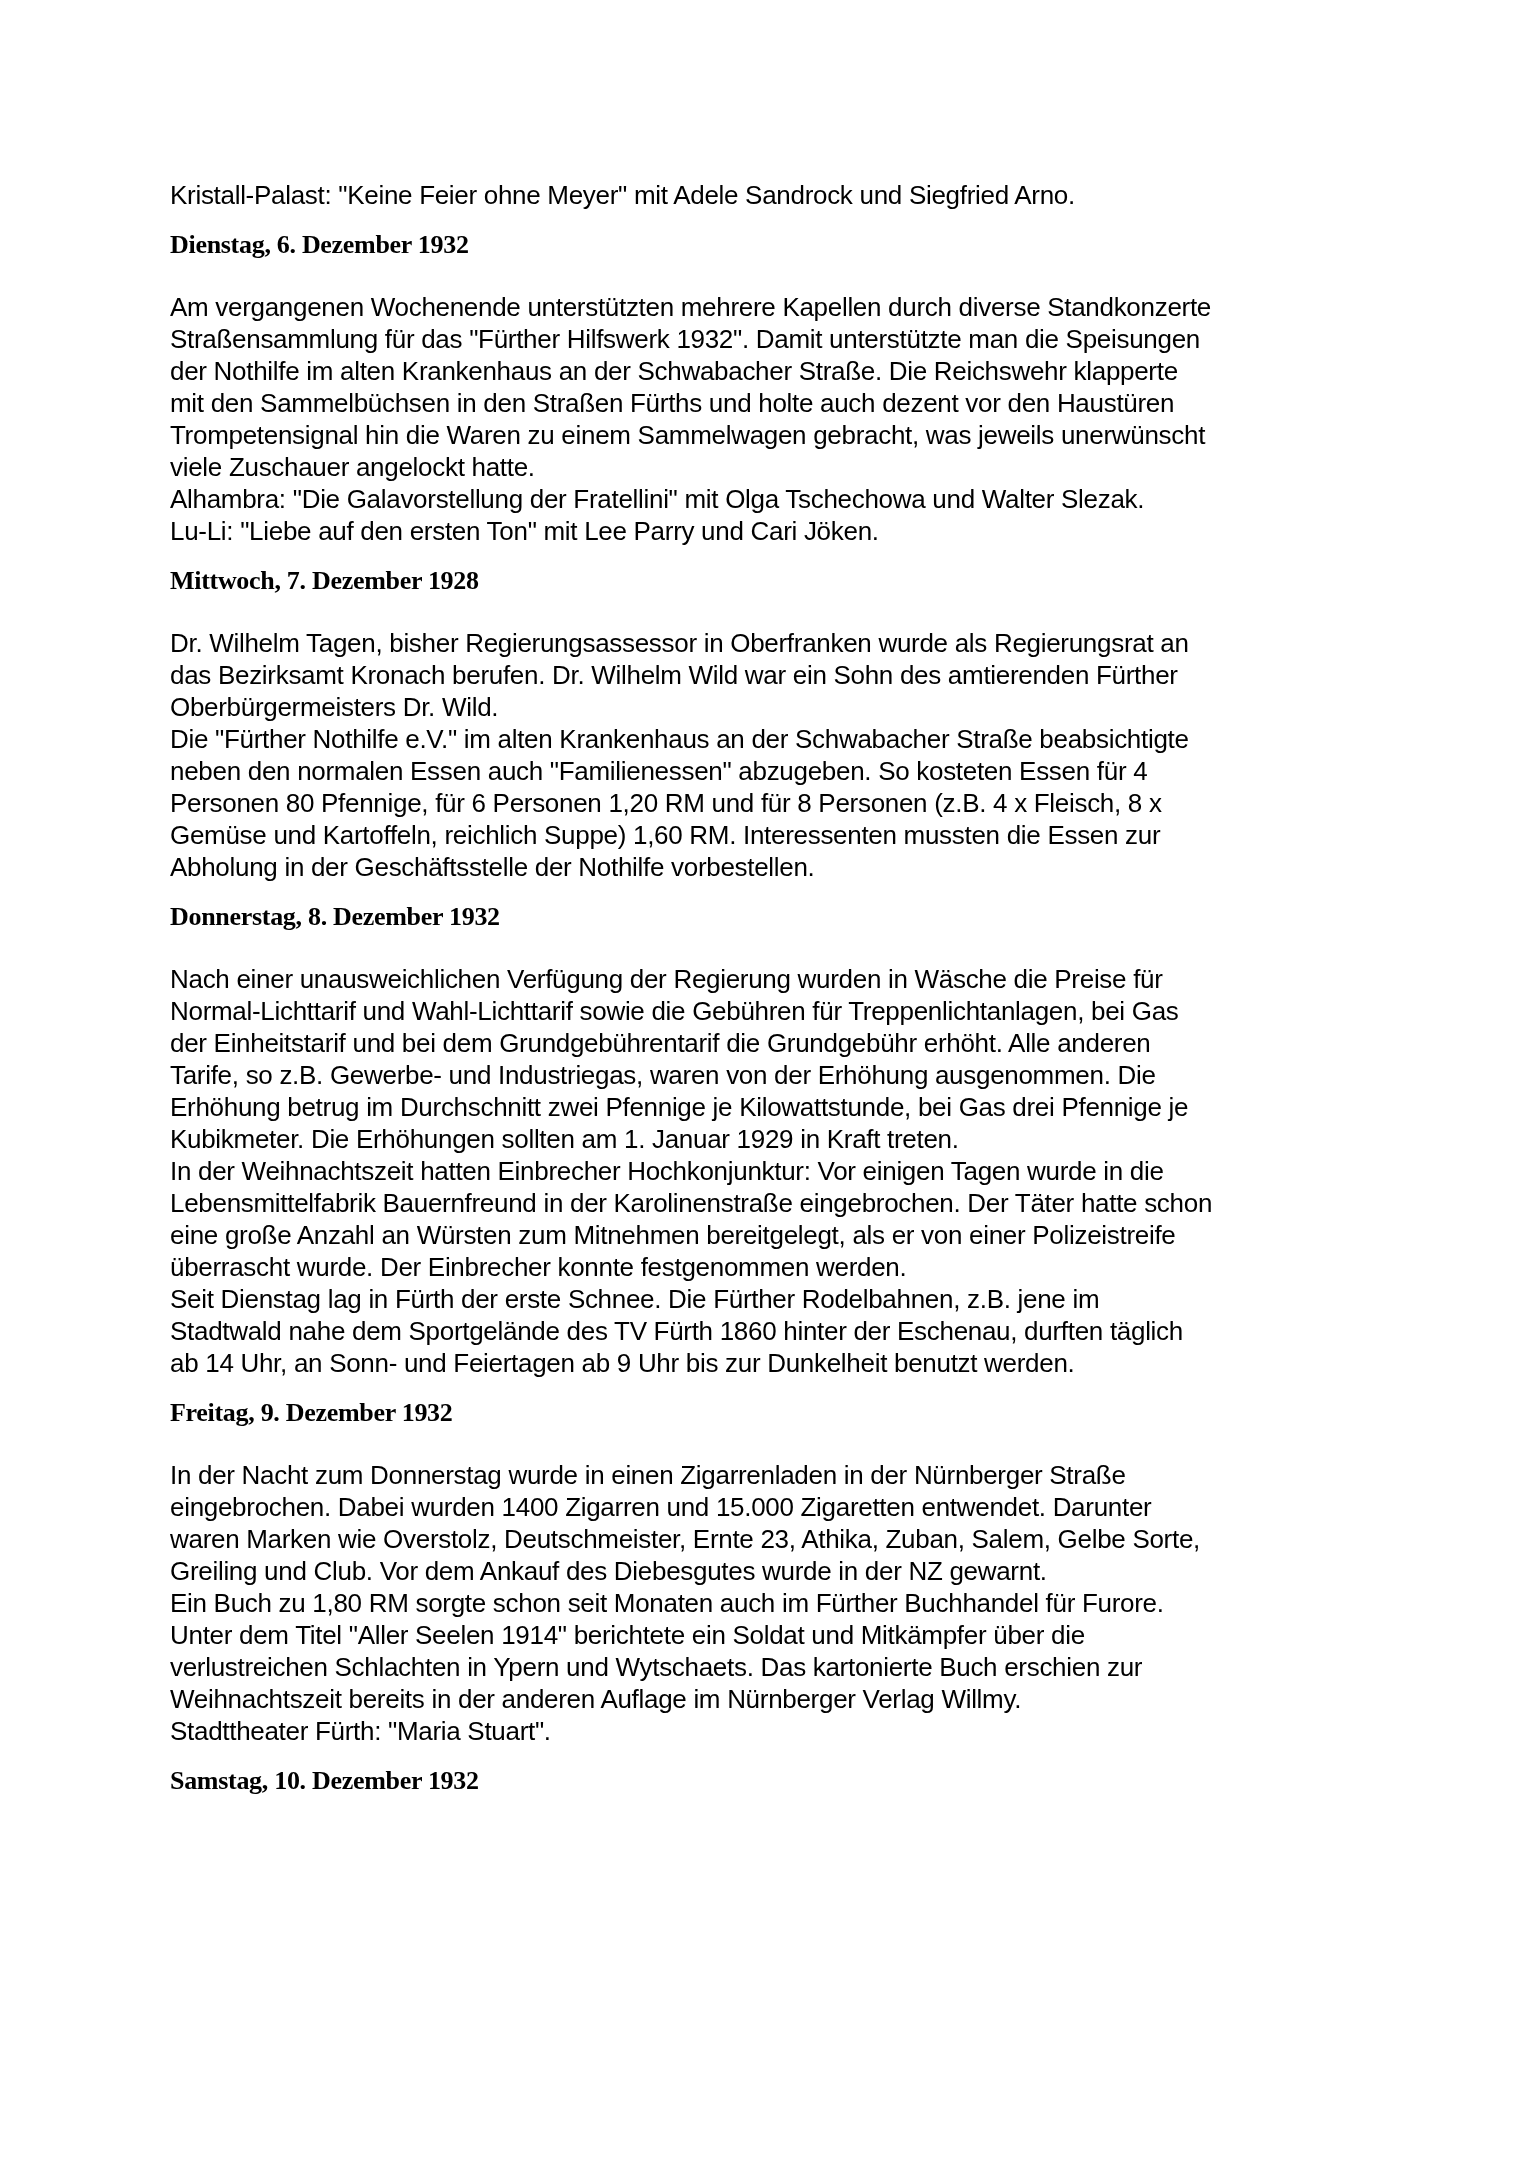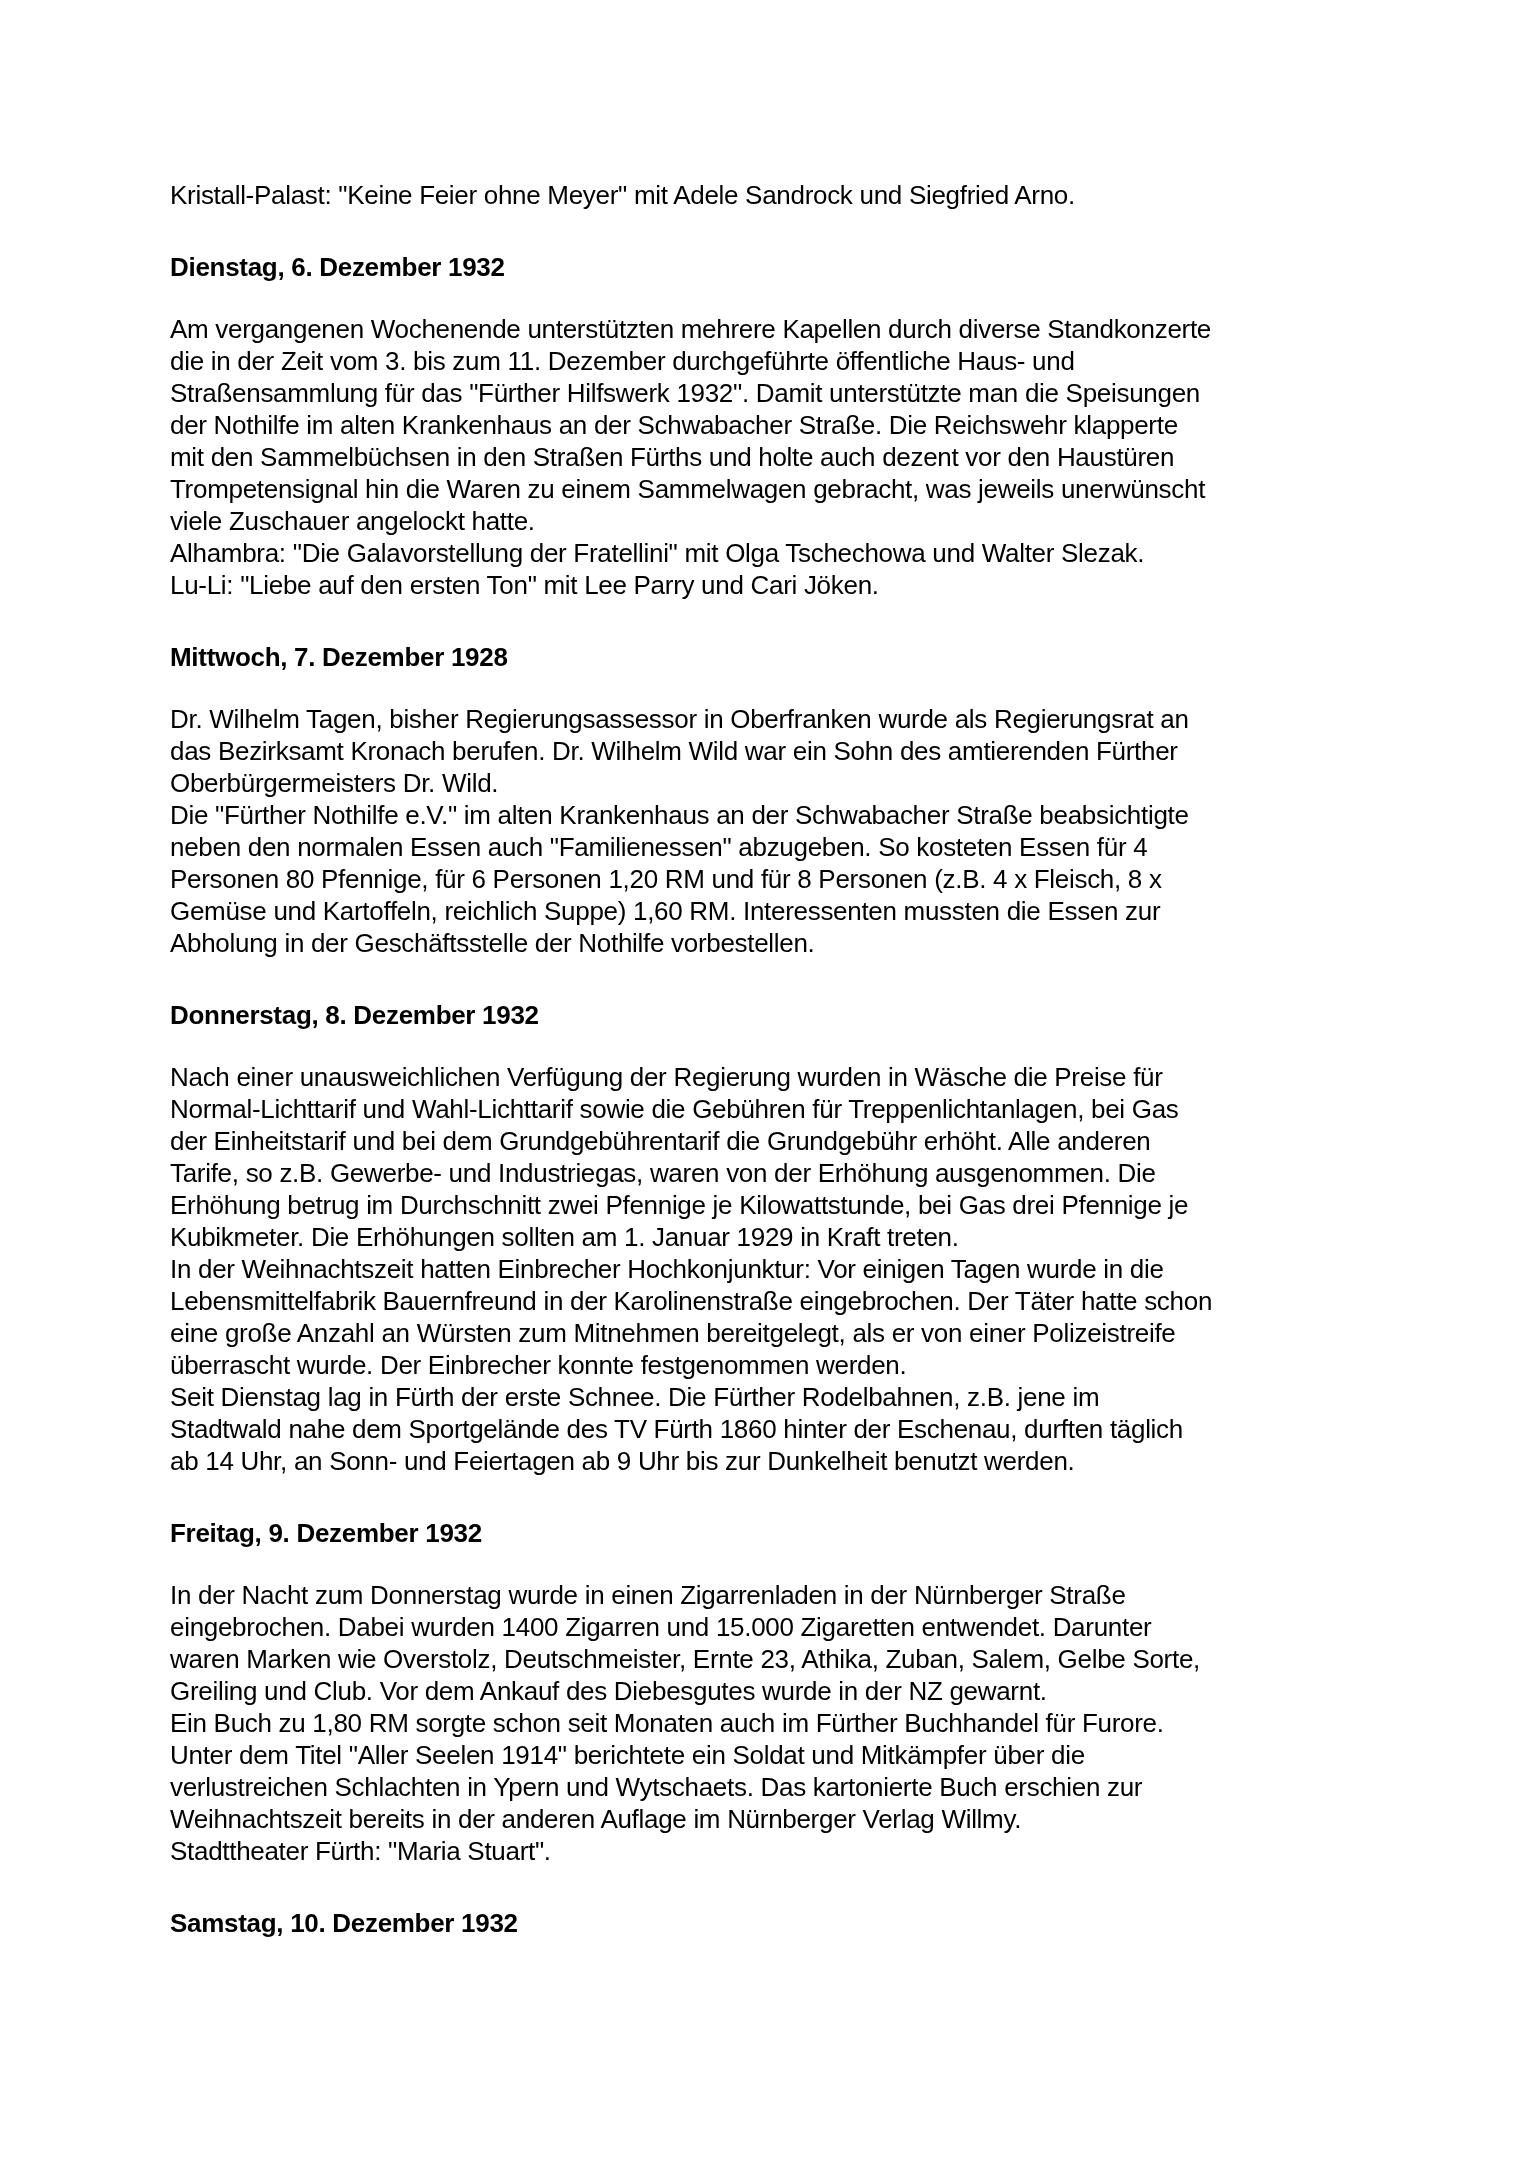--- a/index.html
+++ b/index.html
@@ -36,34 +36,33 @@
     white-space: nowrap;
     height: 32px;
   }
   .heading {
     font-weight: bold;
     margin-top: 40px;
     margin-bottom: 30px;
     white-space: nowrap;
     height: 32px;
   }
-  .paragraph + .heading { margin-top: 40px; }
+  .paragraph + .heading { margin-top: 18px; font-family: Liberation Serif, serif; }
 </style>
 </head>
 <body>
 
 <div class="page">
   <div class="doc" id="doc">
       <div class="paragraph">
         <div class="text-line">Kristall-Palast: "Keine Feier ohne Meyer" mit Adele Sandrock und Siegfried Arno.</div>
       </div>
       <div class="heading">Dienstag, 6. Dezember 1932</div>
       <div class="paragraph">
         <div class="text-line">Am vergangenen Wochenende unterstützten mehrere Kapellen durch diverse Standkonzerte</div>
-        <div class="text-line">die in der Zeit vom 3. bis zum 11. Dezember durchgeführte öffentliche Haus- und</div>
         <div class="text-line">Straßensammlung für das "Fürther Hilfswerk 1932". Damit unterstützte man die Speisungen</div>
         <div class="text-line">der Nothilfe im alten Krankenhaus an der Schwabacher Straße. Die Reichswehr klapperte</div>
         <div class="text-line">mit den Sammelbüchsen in den Straßen Fürths und holte auch dezent vor den Haustüren</div>
         <div class="text-line">Trompetensignal hin die Waren zu einem Sammelwagen gebracht, was jeweils unerwünscht</div>
         <div class="text-line">viele Zuschauer angelockt hatte.</div>
         <div class="text-line">Alhambra: "Die Galavorstellung der Fratellini" mit Olga Tschechowa und Walter Slezak.</div>
         <div class="text-line">Lu-Li: "Liebe auf den ersten Ton" mit Lee Parry und Cari Jöken.</div>
       </div>
       <div class="heading">Mittwoch, 7. Dezember 1928</div>
       <div class="paragraph">

